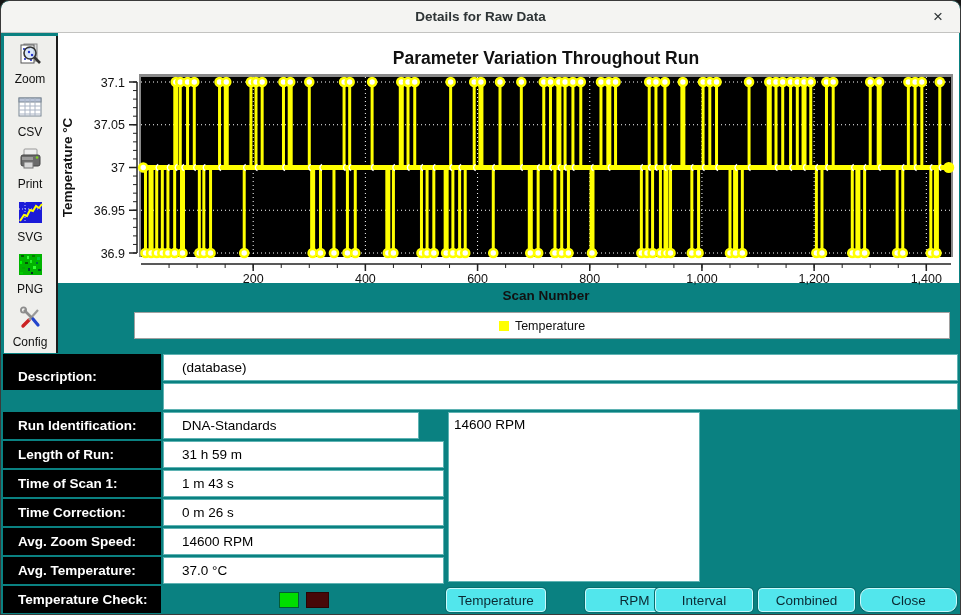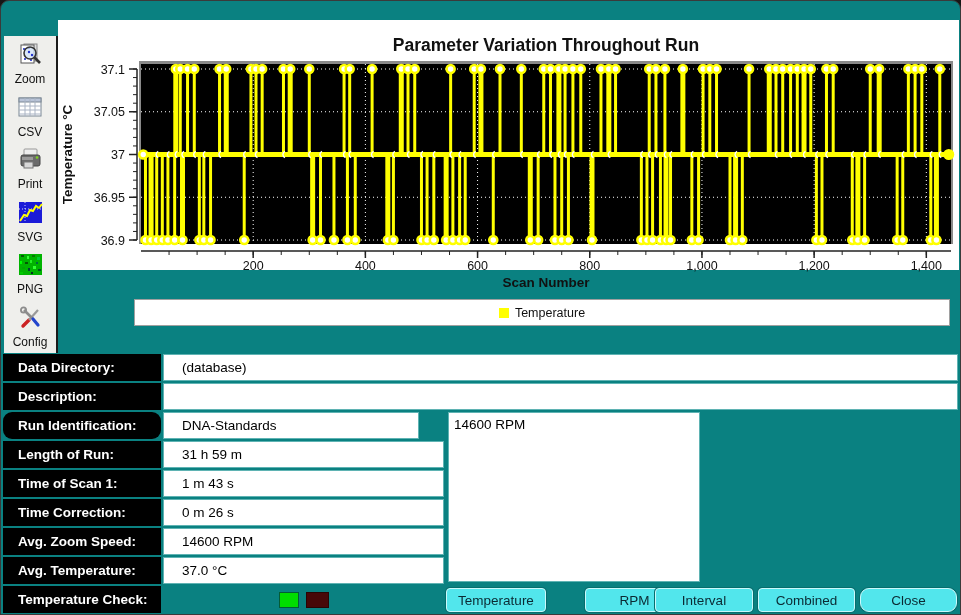--- a/index.html
+++ b/index.html
@@ -23,21 +23,21 @@
   #toolbar {
     position:absolute; left:3px; top:35px; width:54px; height:317px;
     background:#efefec; border-right:2px solid #1b1b1b;
     display:flex; flex-direction:column; align-items:center; justify-content:space-between;
     padding:6px 0 4px 0;
   }
   .tool { display:flex; flex-direction:column; align-items:center; cursor:pointer; }
   .tool svg { width:27px; height:25px; }
   .tool .tlabel { font-size:12px; color:#111; margin-top:1px; }
   
-  #chartpanel { position:absolute; left:57px; top:19px; width:901px; height:250px; background:#ffffff; }
+  #chartpanel { position:absolute; left:57px; top:32px; width:901px; height:250px; background:#ffffff; }
   #chart { position:absolute; left:0; top:0; }
   #legendbox {
     position:absolute; left:76px; top:279px; width:816px; height:27px;
     border:1px solid #a0a0a0; background:#fff;
     display:flex; align-items:center; justify-content:center; gap:6px;
   }
   #legend-swatch { width:10px; height:10px; background:#ffff00; }
   #legend-label { font-size:12.5px; color:#111; }
   
   .flabel {
@@ -72,20 +72,24 @@
   #btn-rpm        { left:550px; width:99px;margin-left:34px; }
   #btn-interval   { left:654px; width:98px; }
   #btn-combined   { left:757px; width:97px; }
   #btn-close      { left:859px; width:97px;border-radius:9px; }
 </style>
 </head>
 <body>
 
 <div id="window">
 
+  <div id="titlebar">
+    <div id="title">Details for Raw Data</div>
+    <div id="close-btn">×</div>
+  </div>
 
   <div id="toolbar">
     <div class="tool">
       <span>
         <svg viewBox="0 0 27 25">
           <rect x="7" y="2" width="13" height="17" fill="#dedede" stroke="#888"></rect>
           <rect x="4" y="3" width="13" height="18" fill="#fff" stroke="#555"></rect>
           <circle cx="7" cy="7" r="1.1" fill="#2233cc"></circle>
             <circle cx="12" cy="6" r="1.1" fill="#2233cc"></circle>
           <circle cx="8" cy="17" r="1.1" fill="#2233cc"></circle>
@@ -540,23 +544,23 @@
       </svg>
     <div id="legendbox">
       <span id="legend-swatch"></span>
       <span id="legend-label">Temperature</span>
     </div>
   </div>
 
   <div id="form">
       <div class="flabel" style="top: 353px;">Data Directory:</div>
       <div class="fvalue" style="top: 353px; left: 162px; width: 795px;">(database)</div>
-      <div class="flabel" style="top: 382px;">Description:</div>
+      <div class="flabel" style="top: 362px;">Description:</div>
       <div class="fvalue" style="top: 382px; left: 162px; width: 795px;"></div>
-      <div class="flabel" style="top: 411px; border-radius: 9px;">Run Identification:</div>
+      <div class="flabel" style="top: 411px;">Run Identification:</div>
       <div class="fvalue" style="top: 411px; left: 162px; width: 256px;">DNA-Standards</div>
       <div class="flabel" style="top: 440px;">Length of Run:</div>
       <div class="fvalue" style="top: 440px; left: 162px; width: 281px;">31 h 59 m</div>
       <div class="flabel" style="top: 469px;">Time of Scan 1:</div>
       <div class="fvalue" style="top: 469px; left: 162px; width: 281px;">1 m 43 s</div>
       <div class="flabel" style="top: 498px;">Time Correction:</div>
       <div class="fvalue" style="top: 498px; left: 162px; width: 281px;">0 m 26 s</div>
       <div class="flabel" style="top: 527px;">Avg. Zoom Speed:</div>
       <div class="fvalue" style="top: 527px; left: 162px; width: 281px;">14600 RPM</div>
       <div class="flabel" style="top: 556px;">Avg. Temperature:</div>

